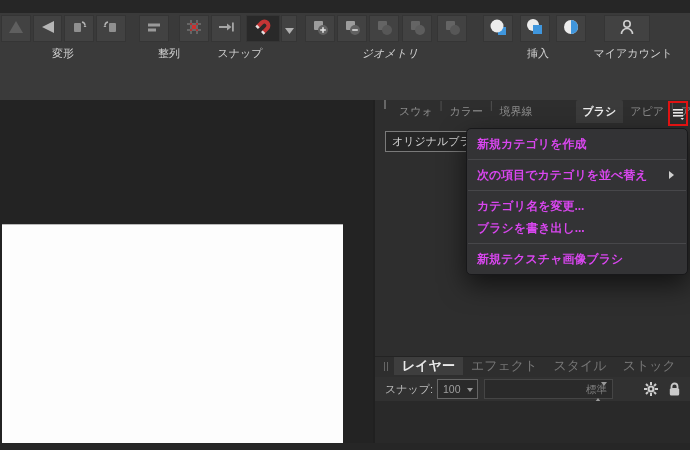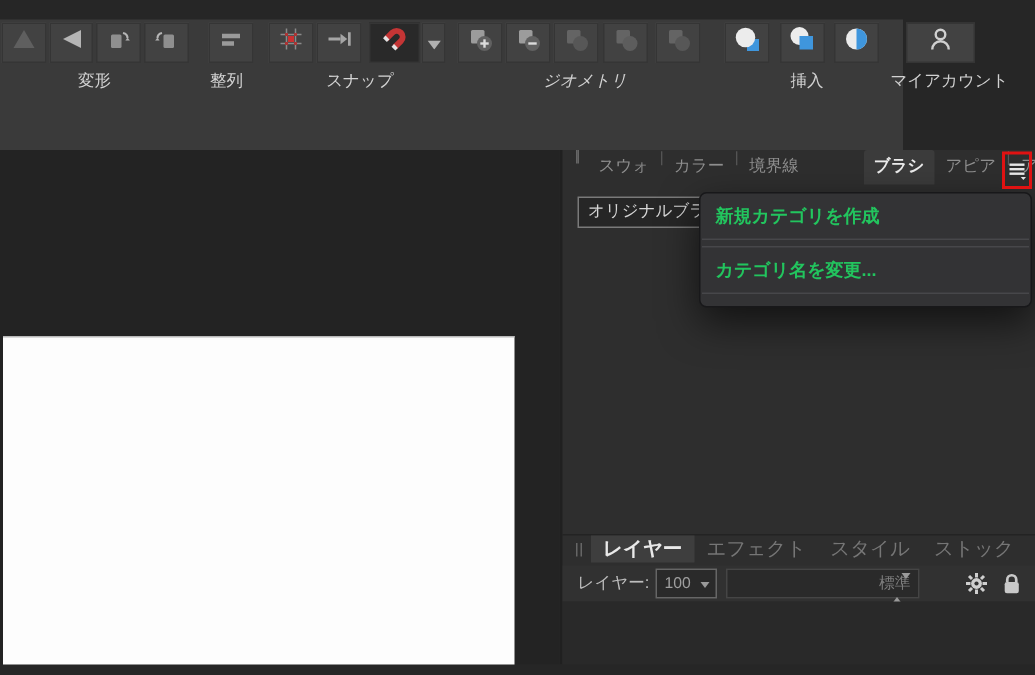--- a/index.html
+++ b/index.html
@@ -1,20 +1,20 @@
 <!DOCTYPE html>
 <html><head>
 <meta charset="utf-8">
 <style>
   html,body{margin:0;padding:0;background:#1b1b1b;}
   .window{position:relative;width:690px;height:450px;background:#262626;overflow:hidden;
           font-family:"Liberation Sans",sans-serif;-webkit-font-smoothing:antialiased;}
   
   .titlebar{position:absolute;left:0;top:0;width:690px;height:13px;background:#262626;}
-  .toolbar{position:absolute;left:0;top:13px;width:602px;height:87px;background:#3a3a3a;}
+  .toolbar{position:absolute;left:0;top:13px;width:690px;height:87px;background:#3a3a3a;}
   .tbtn{position:absolute;top:2px;height:27px;background:#424242;display:flex;align-items:center;
         justify-content:center;box-shadow:inset 0 0 0 1px #353535;}
   .tbtn.pressed{background:#292929;}
   .tbtn.dim svg{opacity:.38;}
   .tlabel{position:absolute;top:33px;transform:translateX(-50%);font-size:11px;color:#d2d2d2;white-space:nowrap;}
   
   .canvas{position:absolute;left:0;top:100px;width:373px;height:343px;background:#232323;}
   .page{position:absolute;left:2px;top:124px;width:341px;height:219px;background:#fdfdfd;border-top:1px solid #b9b9b9;}
   .bottom-frame{position:absolute;left:0;top:443px;width:690px;height:7px;background:#262626;z-index:40;}
   
@@ -47,21 +47,21 @@
          border-bottom:4px solid #9a9a9a;margin-bottom:3px;}
   .stepper .dn{width:0;height:0;border-left:3.5px solid transparent;border-right:3.5px solid transparent;
          border-top:4px solid #9a9a9a;}
   .lp-content{position:absolute;left:0;top:301px;right:0;bottom:0;background:#292929;}
   .lp-icon{position:absolute;top:4px;}
   
   .menu{position:absolute;left:466px;top:128px;width:222px;z-index:30;background:#333335;
         border:1px solid #18181a;border-radius:5px;box-shadow:0 10px 26px rgba(0,0,0,.6);
         padding:4px 0;box-sizing:border-box;}
   .menu-item{position:relative;height:22px;line-height:22px;padding:0 10px;font-size:12px;font-weight:600;
-             color:#22c55e;white-space:nowrap;}
+             color:#d946ef;white-space:nowrap;}
   .menu-item.highlighted{background:#4b97e1;color:#ffffff;}
   .menu-sep{height:1px;background:#47474a;margin:4px 1px;}
   .submenu-arrow{position:absolute;right:13px;top:7px;width:0;height:0;border-left:5px solid #cfcfcf;
              border-top:4px solid transparent;border-bottom:4px solid transparent;}
 </style>
 </head>
 <body>
 
 <div class="window">
 
@@ -99,21 +99,21 @@
     </div>
     <div class="tlabel" style="left:63px;">変形</div>
 
     <div class="tbtn" style="left:139px;width:30px;">
       <span>
         <svg width="18" height="16">
             <rect x="3" y="4.5" width="12" height="3" fill="#9a9a9a"></rect>
         <rect x="3" y="9.5" width="8" height="3" fill="#9a9a9a"></rect>
           </svg></span>
     </div>
-    <div class="tlabel" style="left:151px;">整列</div>
+    <div class="tlabel" style="left:169px;">整列</div>
 
     <div class="tbtn" style="left:179px;width:30px;">
       <span>
         <svg width="18" height="18">
           <g stroke="#8a8a8a" stroke-width="1">
             <line x1="2" y1="6" x2="16" y2="6"></line>
               <line x1="2" y1="12" x2="16" y2="12"></line>
             <line x1="6" y1="2" x2="6" y2="16"></line>
               <line x1="12" y1="2" x2="12" y2="16"></line>
           </g>
@@ -260,21 +260,21 @@
     <div class="lp-divider"></div>
     <div class="lp-tabs">
       <span class="drag-handle"></span>
       <span class="lp-tab active">レイヤー</span>
       <span class="lp-tab">エフェクト</span>
       <span class="lp-tab">スタイル</span>
       <span class="lp-tab">ストック</span>
     </div>
 
     <div class="lp-row">
-      <span class="lp-opacity-label">レイヤー:</span>
+      <span class="lp-opacity-label">スナップ:</span>
       <div class="combo" style="left:62px;width:41px;padding-right:12px;">
         <span>100 %</span>
         <span class="caret"></span>
       </div>
       <div class="combo blend" style="left:109px;width:129px;">
         <span>標準</span>
         <span class="stepper">
           <span class="up"></span><span class="dn"></span>
         </span>
       </div>
@@ -300,19 +300,25 @@
           <rect x="2.8" y="7" width="9.4" height="7.5" rx="1.5" fill="#c9c9c9"></rect>
         </svg>
       </span>
     </div>
     <div class="lp-content"></div>
   </div>
 
   <div class="menu">
     <div class="menu-item">新規カテゴリを作成</div>
     <div class="menu-sep"></div>
+    <div class="menu-item">
+      <span>次の項目でカテゴリを並べ替え</span>
+      <span class="submenu-arrow"></span>
+    </div>
     <div class="menu-sep"></div>
     <div class="menu-item">カテゴリ名を変更...</div>
+    <div class="menu-item">ブラシを書き出し...</div>
     <div class="menu-sep"></div>
+    <div class="menu-item">新規テクスチャ画像ブラシ</div>
   </div>
 
   <div class="bottom-frame"></div>
 </div>
 
 </body></html>

